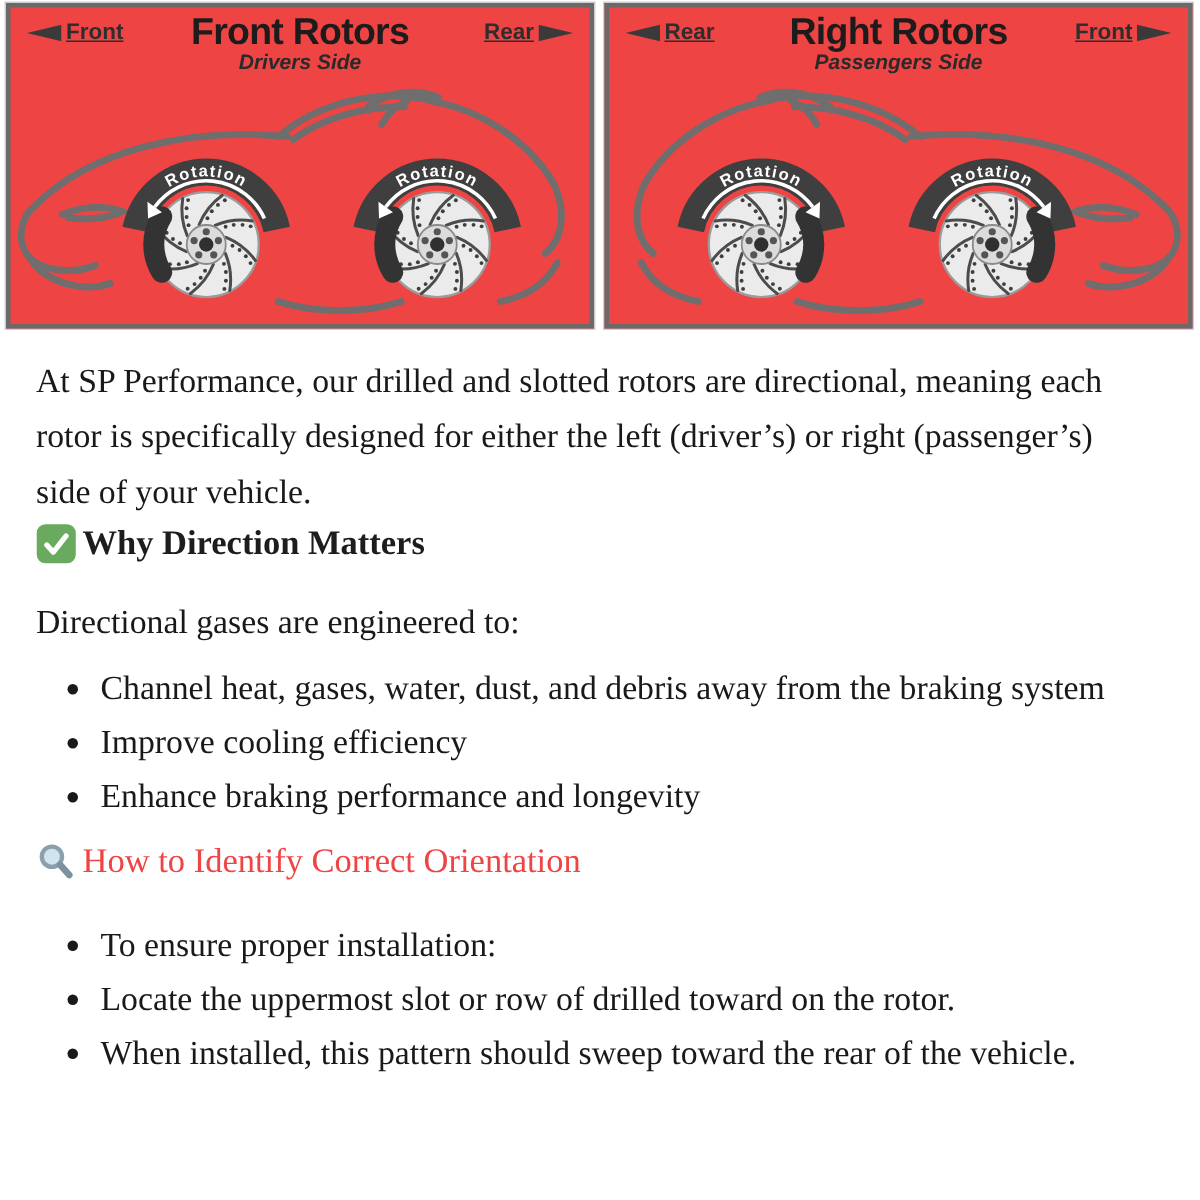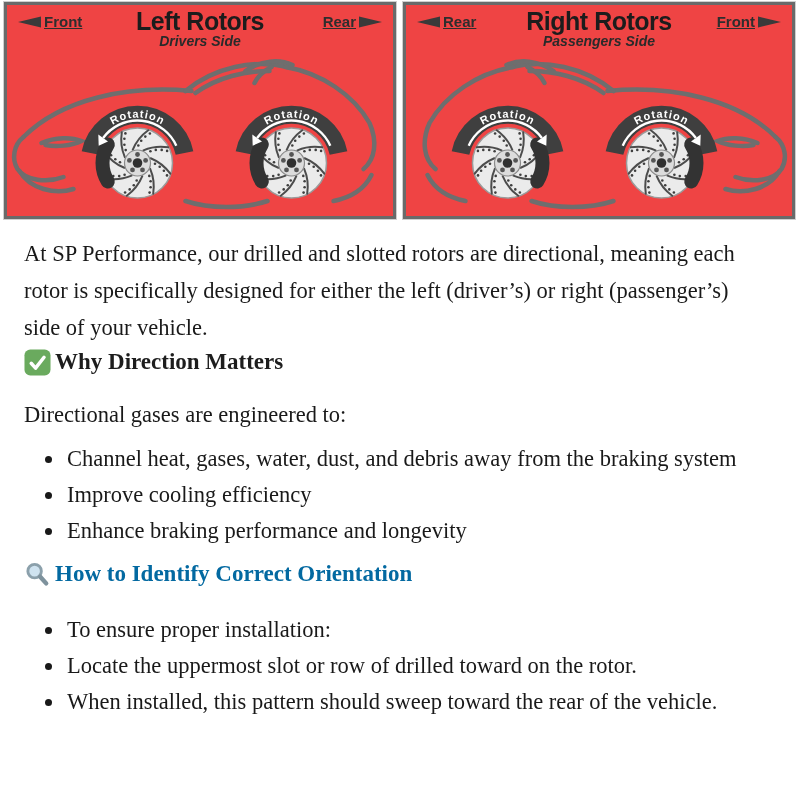--- a/index.html
+++ b/index.html
@@ -22,21 +22,21 @@
                font-size:14px; color:#2a2a2a; line-height:15px; }
   .car-svg { position:absolute; left:0; top:46px; width:100%; height:165px; }
 
   
   .article { padding:16px 30px 0 24px; font-family:"Liberation Serif","DejaVu Serif",serif;
              color:#191919; }
   .intro { font-size:22.5px; line-height:37px; margin:0 0 2px; }
   .sec-title { display:flex; align-items:center; gap:4px; font-size:23px; color:#1d1d1d;
                margin:0 0 20px; height:28px; }
   .sec-title.bold span { font-weight:bold; }
-  .sec-title.regular span { font-weight:bold; color:#0369a1; }
+  .sec-title.regular span { font-weight:normal; color:#ef4444; }
   .sec-title svg { flex:0 0 auto; display:block; }
   .lead { font-size:22.5px; line-height:37px; margin:0; }
   ul.bullets { margin:8px 0 10px; padding-left:41px; font-size:22.5px; line-height:36px;
                list-style:disc outside; }
   ul.bullets li { padding-left:2px; }
   ul.bullets.last { margin-top:0; }
   .sec-title.second { margin:11px 0 24px; }
 </style>
 </head>
 <body>
@@ -47,21 +47,21 @@
 
     <div class="panel">
       <div class="panel-header">
         <div class="dir left">
           <svg width="23" height="14" viewBox="0 0 23 14">
             <polygon points="23,1.5 0,7 23,12.5" fill="#3a3a3a"></polygon>
           </svg>
           <span>Front</span>
         </div>
         <div class="title-block">
-          <div class="panel-title">Left Rotors</div>
+          <div class="panel-title">Front Rotors</div>
           <div class="panel-sub">Drivers Side</div>
         </div>
         <div class="dir right">
           <span>Rear</span>
           <svg width="23" height="14" viewBox="0 0 23 14">
             <polygon points="0,1.5 23,7 0,12.5" fill="#3a3a3a"></polygon>
           </svg>
         </div>
       </div>
       <svg class="car-svg" id="car-0" viewBox="0 0 381 165">

